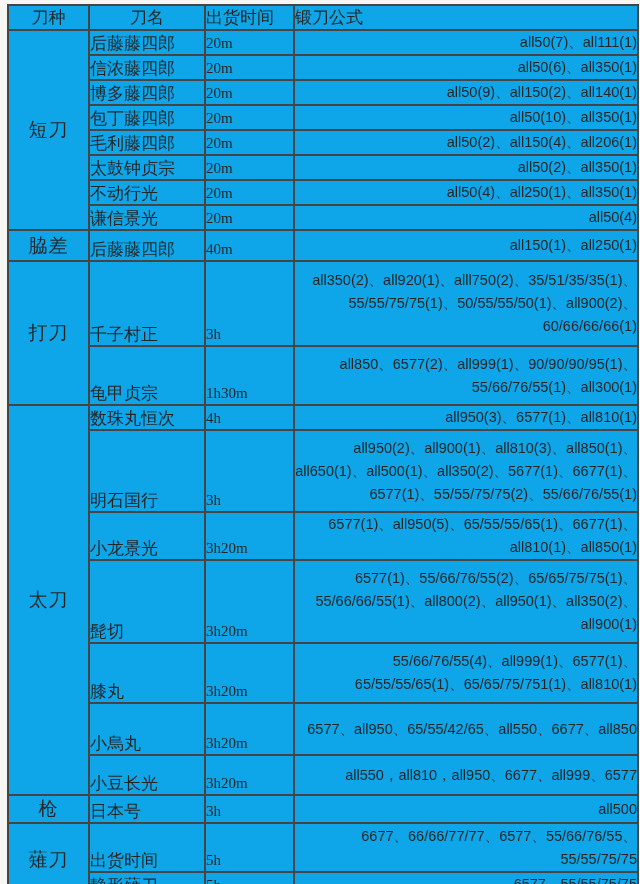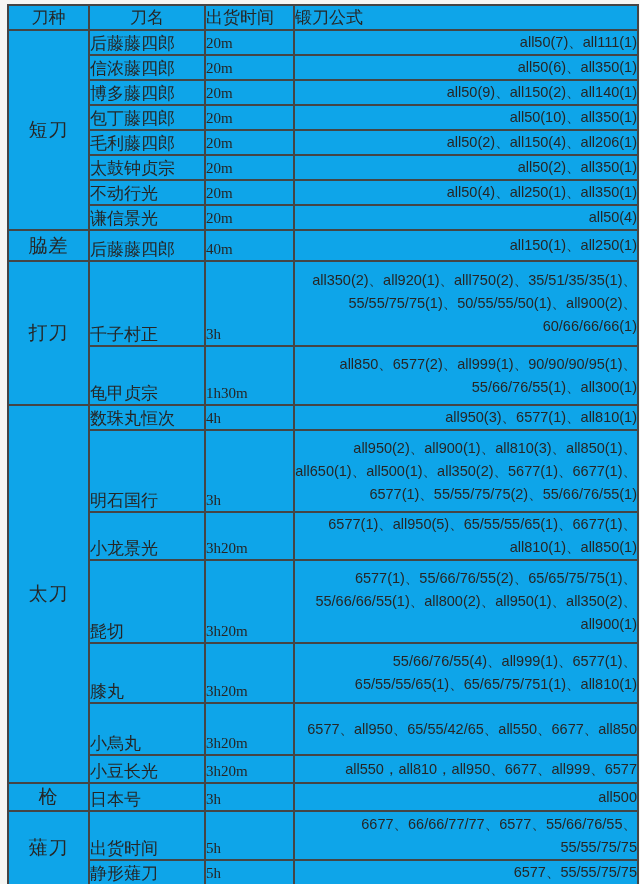--- a/index.html
+++ b/index.html
@@ -181,21 +181,21 @@
       <td class="name">膝丸</td>
       <td class="time">3h20m</td>
       <td class="formula">55/66/76/55(4)、all999(1)、6577(1)、
 65/55/55/65(1)、65/65/75/751(1)、all810(1)</td>
     </tr>
     <tr style="height:52px">
       <td class="name">小烏丸</td>
       <td class="time">3h20m</td>
       <td class="formula">6577、all950、65/55/42/65、all550、6677、all850</td>
     </tr>
-    <tr style="height:28px">
+    <tr style="height:40px">
       <td class="name">小豆长光</td>
       <td class="time">3h20m</td>
       <td class="formula">all550，all810，all950、6677、all999、6577</td>
     </tr>
 
     <tr style="height:23px">
       <td class="group">枪</td>
       <td class="name">日本号</td>
       <td class="time">3h</td>
       <td class="formula">all500</td>

